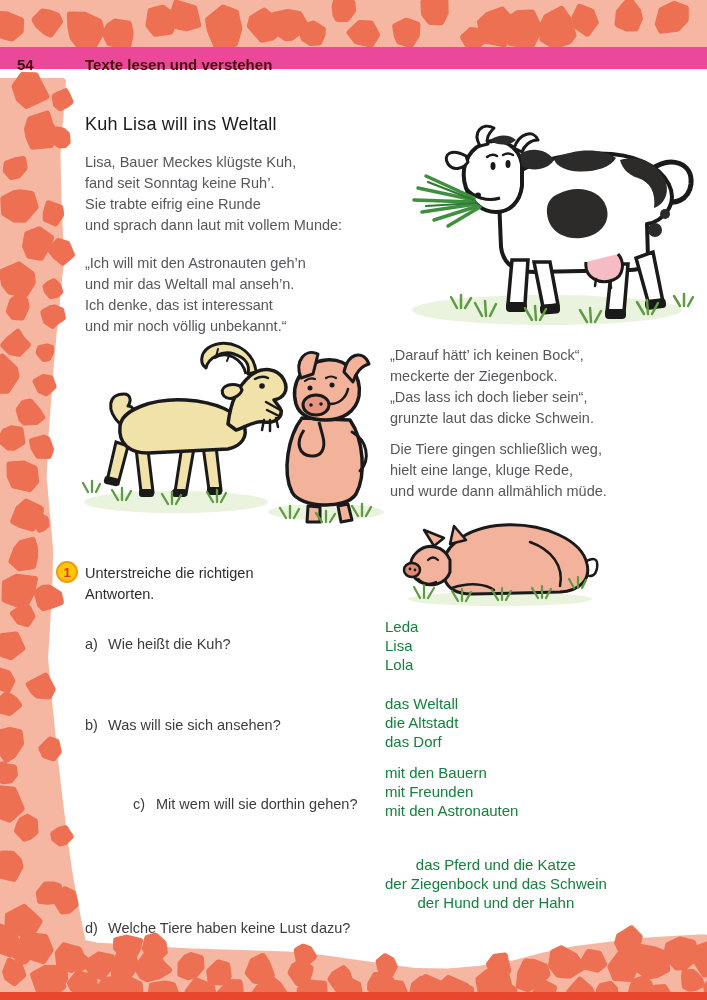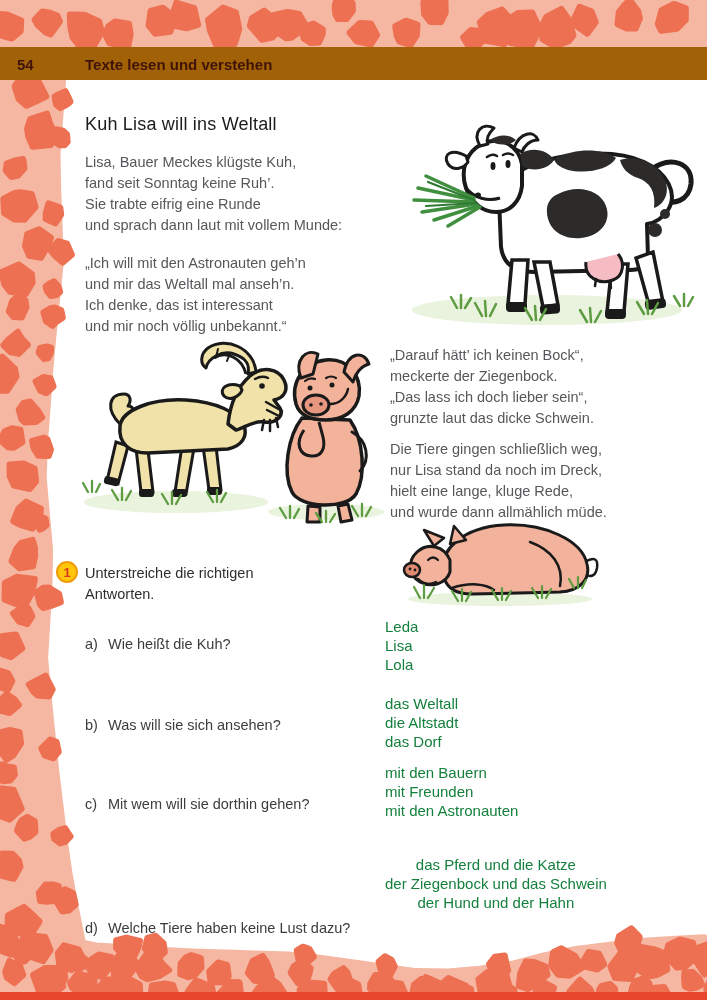--- a/index.html
+++ b/index.html
@@ -1,40 +1,40 @@
 <!DOCTYPE html>
 <html><head>
 <meta charset="utf-8">
 <style>
   * { margin:0; padding:0; box-sizing:border-box; }
   html,body { background:#fff; }
   body { font-family:"Liberation Sans", sans-serif; }
   .page { position:relative; width:707px; height:1000px; background:#ffffff; overflow:hidden; }
   .deco { position:absolute; left:0; top:0; width:707px; height:1000px; z-index:0; }
-  .headerbar { position:absolute; left:0; top:47px; width:707px; height:33px; background:#a16207; z-index:2; }
+  .headerbar { position:absolute; left:0; top:47px; width:707px; height:22px; background:#ec4899; z-index:2; }
   .pagenum { position:absolute; left:17px; top:9px; font-size:15px; font-weight:bold; color:#40130a; }
   .headertitle { position:absolute; left:85px; top:9px; font-size:15px; font-weight:bold; color:#40130a; }
   .abs { position:absolute; z-index:3; }
   .title { left:85px; top:114px; font-size:18px; font-weight:normal; color:#1c1c1a; letter-spacing:.2px; }
   .poem { font-size:14.5px; line-height:21px; color:#56575a; }
   .s1 { left:85px; top:152px; }
   .s2 { left:85px; top:253px; }
   .s3 { left:390px; top:345px; }
   .s4 { left:390px; top:439px; }
   .illus { position:absolute; z-index:1; }
   .badge { left:56px; top:561px; width:22px; height:22px; border-radius:50%;
            background:#ffc60a; border:2px solid #ef9b0c; color:#d93a20;
            font-size:13px; font-weight:bold; display:flex; align-items:center; justify-content:center; }
   .instruction { left:85px; top:563px; font-size:14.5px; line-height:21px; color:#2e2e30; }
   .q { left:85px; font-size:14.5px; color:#3c3c3e; white-space:nowrap; }
   .q .qlabel { display:inline-block; width:23px; }
   .opts { left:385px; font-size:15px; line-height:19px; color:#15803d; white-space:nowrap; }
   .qa { top:636px; } .oa { top:617px; }
   .qb { top:717px; } .ob { top:694px; }
-  .qc { top:796px; } .oc { top:763px; }
+  .qc { top:796px;margin-left:48px; } .oc { top:763px; }
   .qd { top:920px; } .od { top:855px;text-align:center; }
 </style>
 </head>
 <body>
 
 <div class="page">
 
   <svg class="deco" id="deco" viewBox="0 0 707 1000">
       <rect x="0" y="0" width="707" height="47" fill="#f5b7a2"></rect>
       <polygon points="0,82 62.0,82 59.2,118 56.5,154 57.2,190 58.6,226 59.8,262 56.2,298 52.6,334 49.3,370 46.7,406 44.0,442 42.7,478 45.9,514 49.1,550 48.4,586 46.3,622 44.1,658 47.4,694 51.0,730 54.7,766 59.0,802 63.4,838 68.6,874 75.3,910 82.5,946 90.8,982 0,1000" fill="#f5b7a2" stroke="#f5b7a2" stroke-width="8" stroke-linejoin="round"></polygon>
@@ -181,21 +181,20 @@
 
   <div class="abs poem s3">
     <div>„Darauf hätt’ ich keinen Bock“,</div>
     <div>meckerte der Ziegenbock.</div>
     <div>„Das lass ich doch lieber sein“,</div>
     <div>grunzte laut das dicke Schwein.</div>
   </div>
 
   <div class="abs poem s4">
     <div>Die Tiere gingen schließlich weg,</div>
-    <div>nur Lisa stand da noch im Dreck,</div>
     <div>hielt eine lange, kluge Rede,</div>
     <div>und wurde dann allmählich müde.</div>
   </div>
 
   <svg class="illus" style="left:362px;top:102px;width:343px;height:230px" viewBox="0 0 343 230">
     <ellipse cx="185" cy="208" rx="135" ry="15" fill="#eaf3dd"></ellipse>
     <path d="M288,68 C310,52 331,62 329,82 C327,98 311,105 300,96" fill="none" stroke="#1a1a1a" stroke-width="5" stroke-linecap="round"></path>
     <path d="M300,96 C294,106 284,106 280,98" fill="none" stroke="#1a1a1a" stroke-width="8" stroke-linecap="round"></path>
     <path d="M150,74 C180,52 248,44 282,60 C306,71 316,92 306,108 C300,117 292,121 285,122 L286,156 C286,164 278,168 268,168 L172,170 C152,170 141,161 139,145 L137,96 C137,86 142,80 150,74 Z" fill="#ffffff" stroke="#1a1a1a" stroke-width="4" stroke-linejoin="round"></path>
     <path d="M150,158 L146,202 L163,202 L166,158 Z" fill="#fff" stroke="#1a1a1a" stroke-width="3.5"></path>

